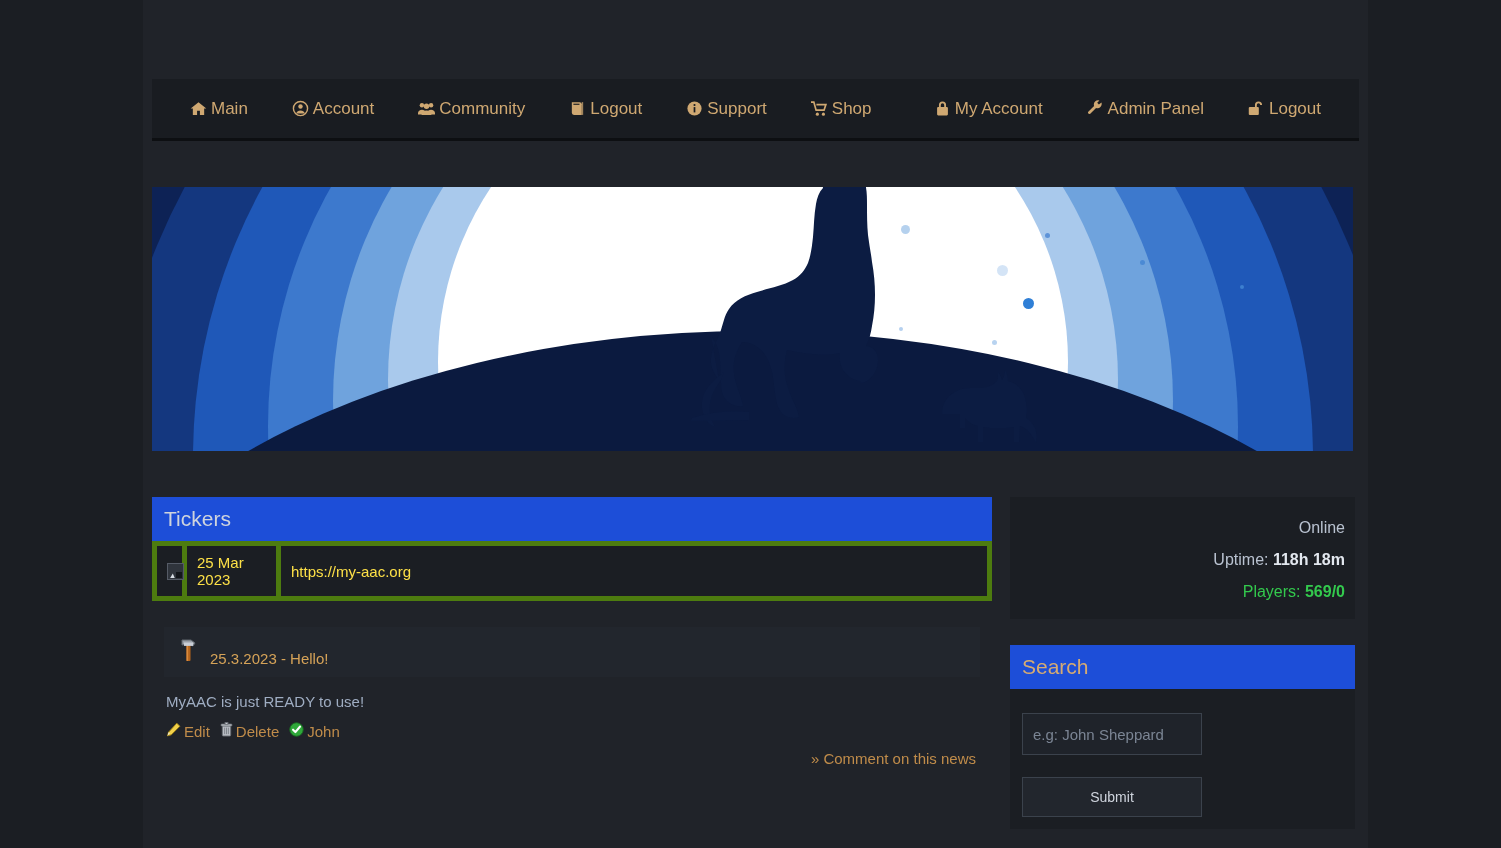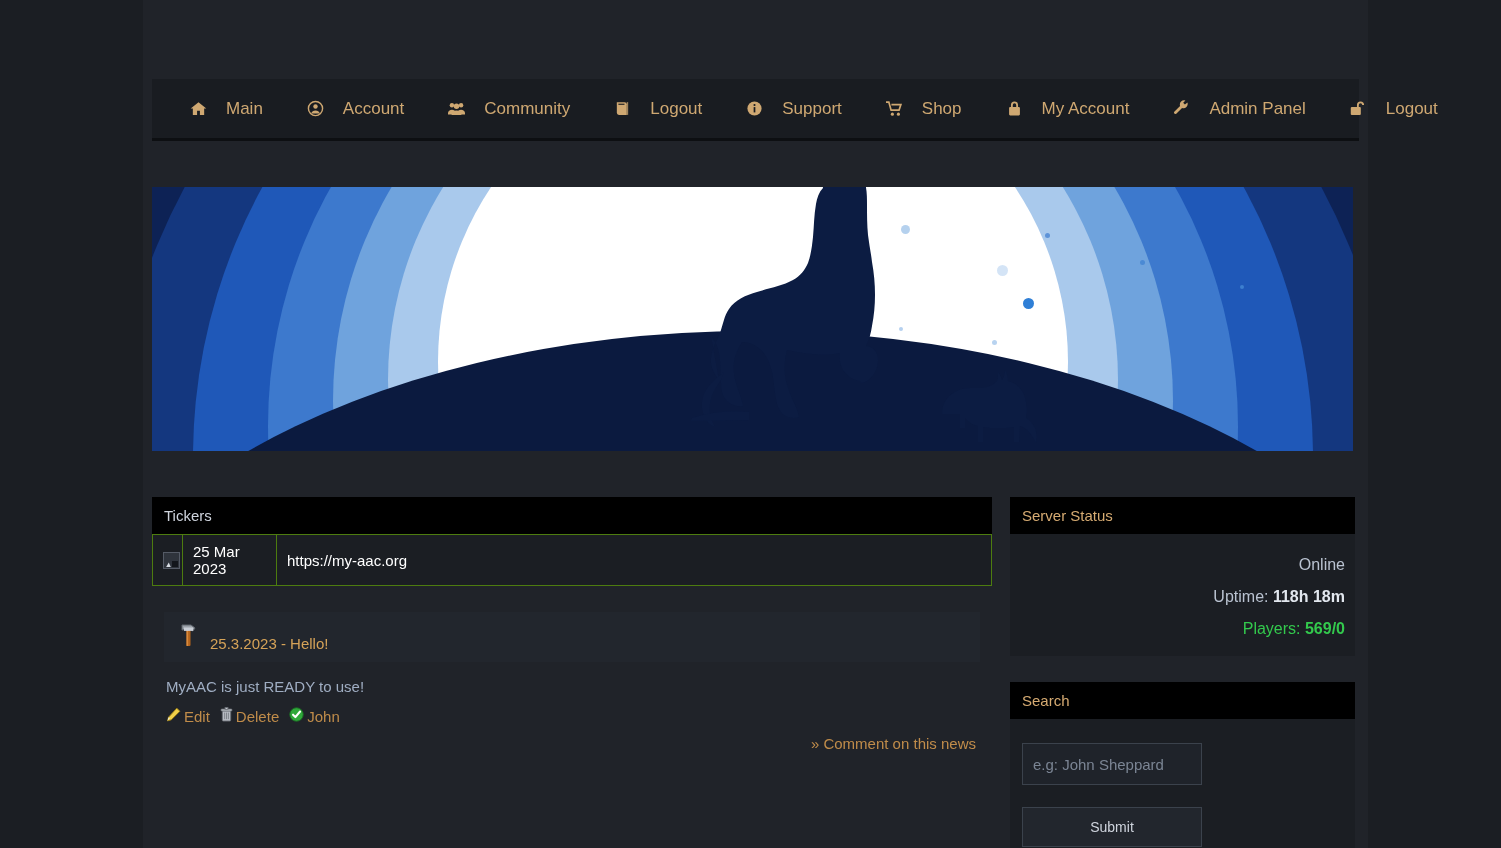--- a/index.html
+++ b/index.html
@@ -39,21 +39,21 @@
     display: flex;
     align-items: center;
     padding: 0 16px;
   }
   .nav-group { display: flex; align-items: center; }
   .nav-group.left { }
   .nav-spacer { flex: 1 1 auto; }
   .nav-item {
     display: flex;
     align-items: center;
-    gap: 19px;
+    gap: 4px;
     color: #cfa872;
     font-size: 17px;
     padding: 6px 10px;
     margin: 0 12px;
     text-decoration: none;
     white-space: nowrap;
     cursor: pointer;
   }
   .nav-item .ico {
     display: inline-flex;
@@ -119,38 +119,38 @@
     margin-top: 28px;
     display: flex;
     gap: 18px;
     align-items: flex-start;
   }
   .col-main { width: 840px; flex: 0 0 840px; }
   .col-side { width: 345px; flex: 0 0 345px; }
 
   .panel { background: #1b1e23; margin-bottom: 26px; }
   .panel-head {
-    background: #000000;
+    background: #1d4ed8;
     padding: 10px 12px;
-    font-size: 15px;
+    font-size: 21px;
     color: #cfd4dd;
   }
   .panel-head.gold { color: #d6ab72; }
   .panel-body { padding: 0; }
 
   
   table.tickers {
     width: 100%;
     border-collapse: collapse;
     table-layout: fixed;
   }
   table.tickers td {
-    border: 1px solid #4d7c0f;
+    border: 5px solid #4d7c0f;
     padding: 8px 10px;
-    color: #ffffff;
+    color: #fde047;
     font-size: 15px;
     vertical-align: middle;
   }
   td.tk-icon { width: 30px; text-align: center; padding: 8px 4px; }
   td.tk-date { width: 94px; }
   .broken-img {
     display: inline-block;
     width: 17px; height: 17px;
     background: #2f343c;
     border: 1px solid #555b66;
@@ -558,21 +558,20 @@
           <div class="comment-row">
             <a class="comment-link">» Comment on this news</a>
           </div>
         </div>
 
       </div>
 
       <div class="col-side">
 
         <div class="panel">
-          <div class="panel-head gold">Server Status</div>
           <div class="status-body">
             <div class="status-line">
               <span class="status-online">Online</span>
             </div>
             <div class="status-line">
               <span class="status-uptime-label">Uptime:</span>
               <span class="status-uptime-val">118h 18m</span>
             </div>
             <div class="status-line">
               <span class="status-players-label">Players:</span>

